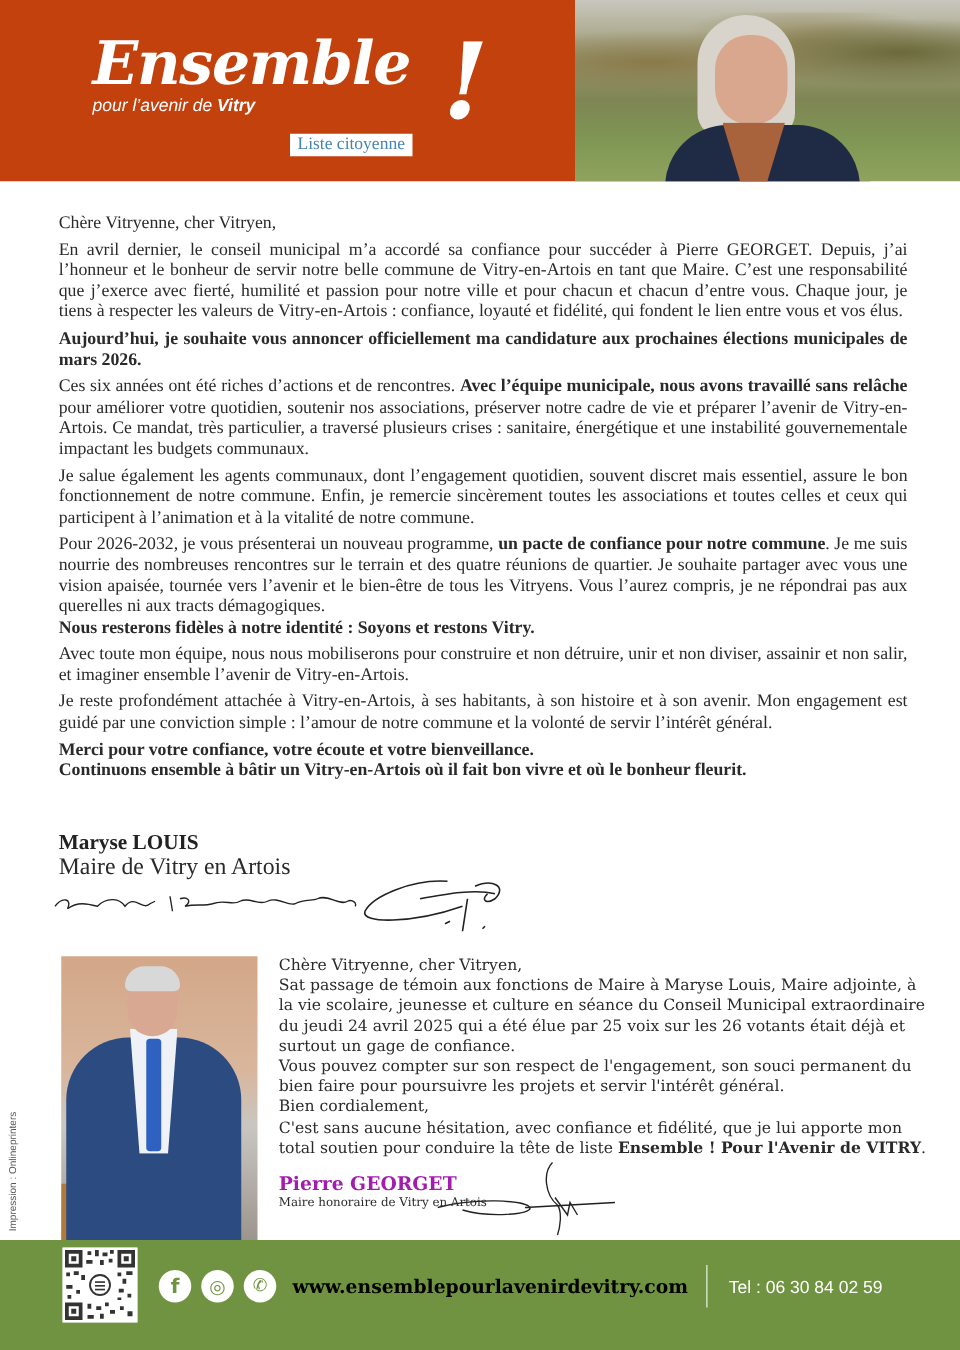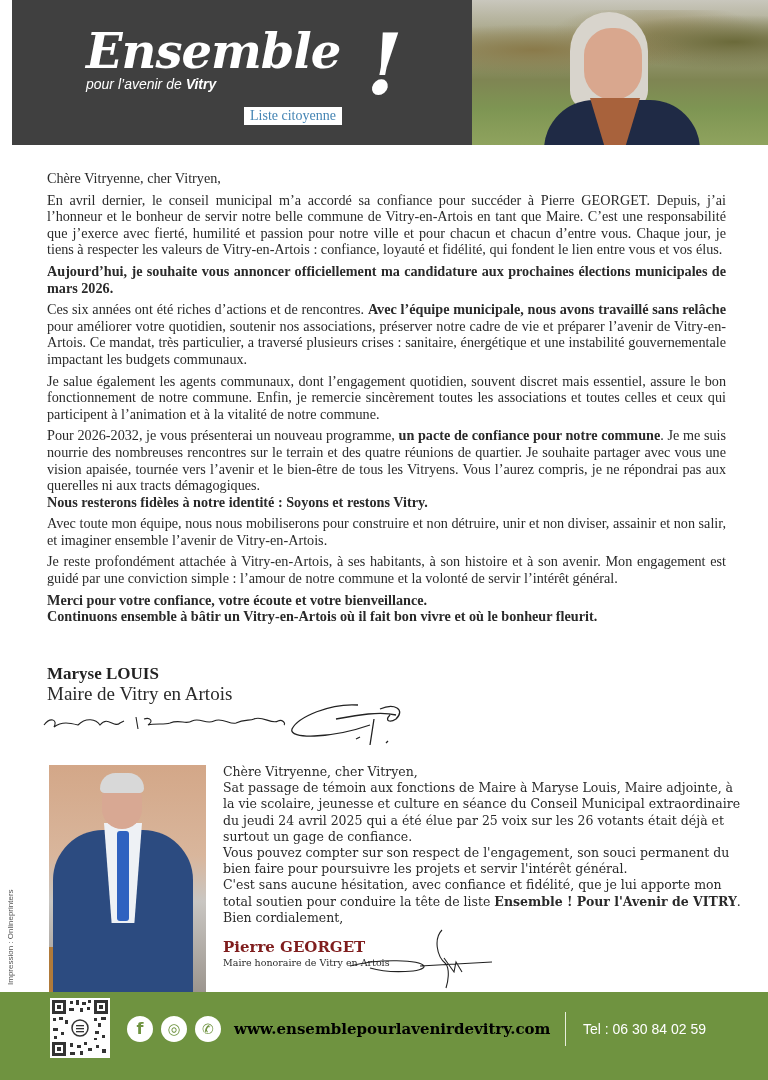--- a/index.html
+++ b/index.html
@@ -1,17 +1,17 @@
 <!DOCTYPE html>
 <html><head>
 <meta charset="utf-8">
 <style>
   html,body{margin:0;padding:0;}
   body{width:768px;height:1080px;position:relative;background:#fff;overflow:hidden;font-family:"Liberation Serif","DejaVu Serif",serif;color:#2a2a2a;}
-  .header{position:absolute;left:12px;top:0;width:696px;height:145px;background:#404040;}
+  .header{position:absolute;left:0;top:0;width:696px;height:145px;background:#c2410c;}
   .logo{position:absolute;left:72px;top:26px;color:#fff;}
   .logo-main{font-family:"DejaVu Serif",serif;font-weight:bold;font-style:italic;font-size:48px;letter-spacing:-1px;line-height:50px;position:absolute;left:2px;top:0;white-space:nowrap;}
   .logo-sub{font-family:Liberation Sans, sans-serif;font-style:italic;font-size:14px;position:absolute;left:2px;top:50px;white-space:nowrap;}
   .logo-sub b{font-style:italic;font-weight:bold;}
   .logo-excl{font-family:"DejaVu Serif",serif;font-weight:bold;font-style:italic;font-size:84px;position:absolute;left:282px;top:-6px;line-height:90px;}
   .logo-badge{position:absolute;left:160px;top:81px;background:#fff;color:#4585b4;font-size:14px;padding:1px 6px;white-space:nowrap;}
   .header-photo{position:absolute;left:460px;top:0;width:308px;height:145px;overflow:hidden;
     background:linear-gradient(180deg,#c9c7bd 0%,#a5a383 25%,#7f8553 55%,#7e9553 75%,#8fa35e 100%);}
   .hp-trees{position:absolute;left:0;top:10px;width:308px;height:80px;background:radial-gradient(ellipse at 20% 50%,#8a7a4a 0%,transparent 45%),radial-gradient(ellipse at 85% 40%,#6b6a3a 0%,transparent 40%),radial-gradient(ellipse at 60% 30%,#9a8f65 0%,transparent 40%);}
   .hp-hair{position:absolute;left:98px;top:12px;width:78px;height:98px;border-radius:40px 40px 20px 20px;background:#d8d4cc;}
@@ -30,21 +30,21 @@
   .p2-jacket{position:absolute;left:4px;top:65px;width:140px;height:170px;border-radius:50px 50px 0 0;background:#2c4b80;}
   .p2-shirt{position:absolute;left:55px;top:58px;width:38px;height:100px;background:#eef1f5;clip-path:polygon(0 0,100% 0,80% 100%,20% 100%);}
   .p2-tie{position:absolute;left:68px;top:66px;width:12px;height:90px;background:#2f62c0;border-radius:3px;}
   .p2-head{position:absolute;left:53px;top:14px;width:40px;height:50px;border-radius:20px;background:#d8a893;}
   .p2-hair{position:absolute;left:51px;top:8px;width:44px;height:20px;border-radius:20px 20px 6px 6px;background:#d8d8d8;}
   .p2-desk{position:absolute;left:0;top:182px;width:60px;height:45px;background:#b07a3a;}
   .print-credit{position:absolute;left:6px;top:985px;transform:rotate(-90deg);transform-origin:0 0;font-family:"Liberation Sans",sans-serif;font-size:8px;color:#555;white-space:nowrap;}
 
   .letter2{position:absolute;left:223px;top:764px;width:518px;font-family:"DejaVu Serif",serif;font-size:12.5px;line-height:16.2px;color:#2a2a2a;}
   .letter2 p{margin:0;}
-  .l2-name{position:absolute;left:223px;top:938px;font-family:"DejaVu Serif",serif;font-weight:bold;font-size:15px;color:#7f1d1d;}
+  .l2-name{position:absolute;left:223px;top:938px;font-family:"DejaVu Serif",serif;font-weight:bold;font-size:15px;color:#a21caf;}
   .l2-role{position:absolute;left:223px;top:957px;font-family:"DejaVu Serif",serif;font-size:9.5px;}
   .sig2{position:absolute;left:350px;top:928px;}
 
   .footer{position:absolute;left:0;top:992px;width:768px;height:88px;background:#6f9340;}
   .qr{position:absolute;left:50px;top:6px;width:60px;height:60px;background:#fff;}
   .qr-svg{position:absolute;left:0;top:0;}
   .social{position:absolute;top:24px;width:26px;height:26px;border-radius:50%;background:#fff;color:#6f9340;font-family:"DejaVu Sans",sans-serif;font-weight:bold;text-align:center;line-height:26px;font-size:16px;}
   .footer-url{position:absolute;left:234px;top:28px;font-family:"DejaVu Serif",serif;font-weight:bold;font-size:15px;color:#000000;white-space:nowrap;}
   .footer-divider{position:absolute;left:565px;top:20px;width:1px;height:34px;background:#e8efdd;}
   .footer-tel{position:absolute;left:583px;top:29px;font-family:Liberation Sans, sans-serif;font-size:14px;color:#fff;white-space:nowrap;}
@@ -94,22 +94,22 @@
   <div class="p2-tie"></div>
   <div class="p2-head"></div>
   <div class="p2-hair"></div>
 </div>
 <div class="print-credit">Impression : Onlineprinters</div>
 
 <div class="letter2">
   <p>Chère Vitryenne, cher Vitryen,</p>
   <p>Sat passage de témoin aux fonctions de Maire à Maryse Louis, Maire adjointe, à la vie scolaire, jeunesse et culture en séance du Conseil Municipal extraordinaire du jeudi 24 avril 2025 qui a été élue par 25 voix sur les 26 votants était déjà et surtout un gage de confiance.</p>
   <p>Vous pouvez compter sur son respect de l'engagement, son souci permanent du bien faire pour poursuivre les projets et servir l'intérêt général.</p>
+  <p>Bien cordialement,</p>
   <p><span>C'est sans aucune hésitation, avec confiance et fidélité, que je lui apporte mon total soutien pour conduire la tête de liste </span><b>Ensemble !  Pour l'Avenir de VITRY</b><span>.</span></p>
-  <p>Bien cordialement,</p>
 </div>
 <div class="l2-name">Pierre GEORGET</div>
 <div class="l2-role">Maire honoraire de Vitry en Artois</div>
 <svg class="sig2" width="150" height="62">
   <path d="M0 38 C30 30,70 32,74 38 C76 44,40 46,20 40 M70 38 L142 34 M92 2 C84 10,86 28,96 36 C100 42,98 54,96 60 M94 30 L104 44 L106 34 L112 44" fill="none" stroke="#222" stroke-width="1.1"></path>
 </svg>
 
 <div class="footer">
   <div class="qr">
     <svg class="qr-svg" width="60" height="60" viewBox="0 0 60 60">

